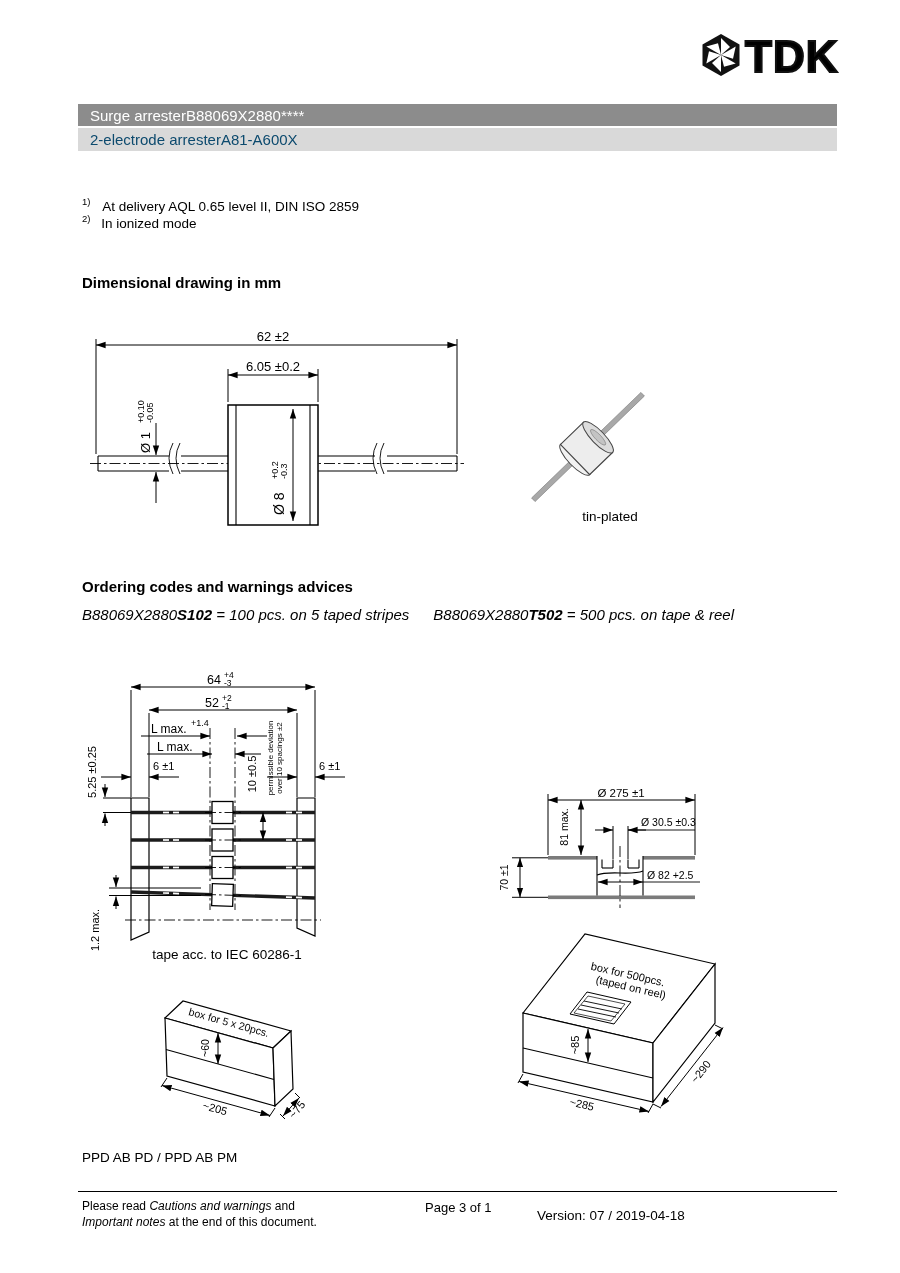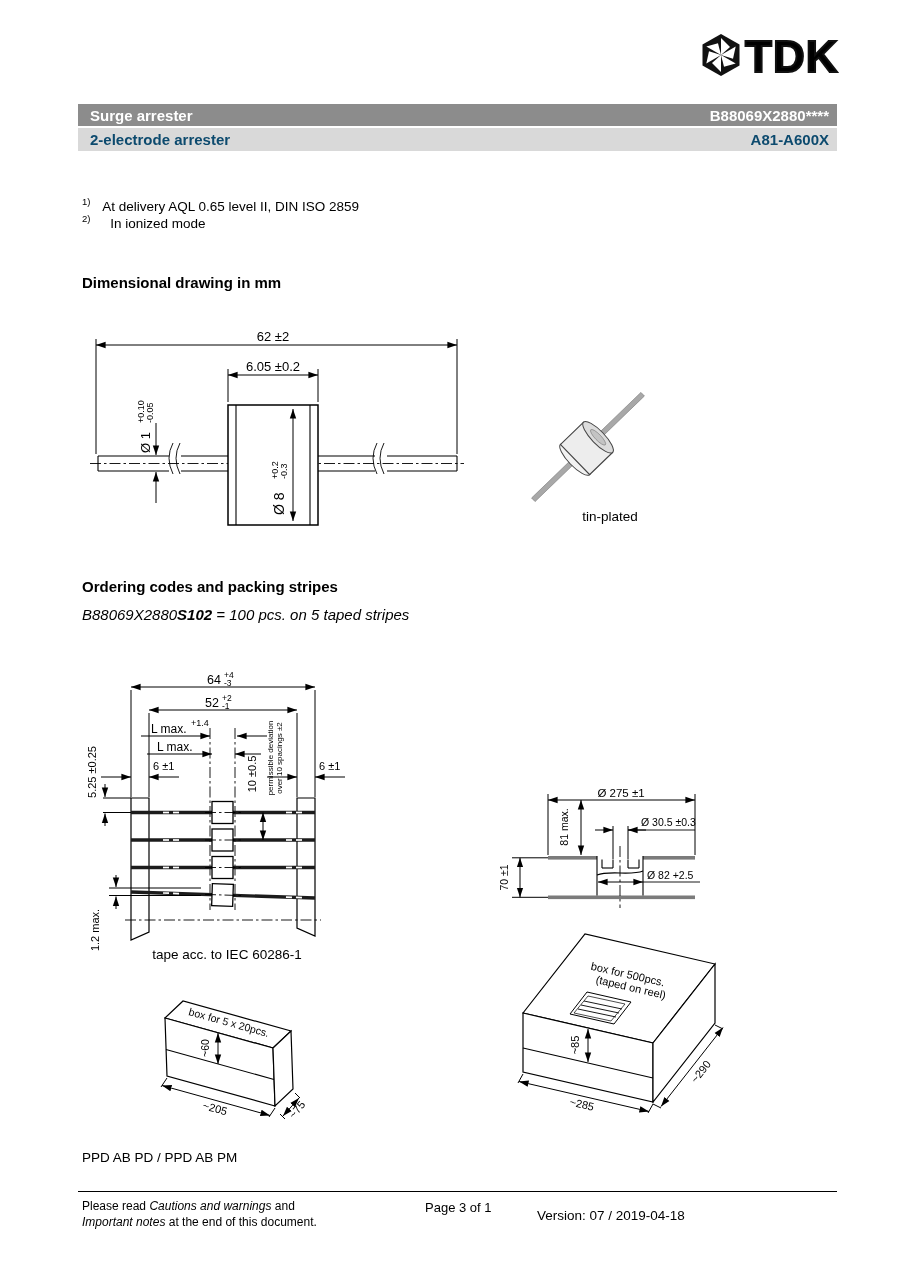--- a/index.html
+++ b/index.html
@@ -1,20 +1,20 @@
 <!DOCTYPE html>
 <html><head>
 <meta charset="utf-8">
 <style>
   html,body{margin:0;padding:0;background:#fff}
   #page{position:relative;width:900px;height:1273px;background:#fff;
         font-family:"Liberation Sans",sans-serif;color:#000;overflow:hidden}
   .abs{position:absolute}
-  .bar{display:flex;justify-content:space-between;align-items:center;
-       font-weight:bold;font-size:15px;padding:0 8px 0 12px;box-sizing:border-box}
+  .bar{display:flex;align-items:center;
+       font-weight:normal;font-size:15px;padding:0 8px 0 12px;box-sizing:border-box}
   .h15{font-weight:bold;font-size:15px}
   .t13{font-size:13.5px}
   .sup{font-size:9.5px;vertical-align:6px}
   .ital{font-style:italic;font-size:15px;white-space:nowrap}
   .ital b{font-weight:bold}
   .fnote{font-size:12px;line-height:15.5px}
   svg{position:absolute;overflow:visible}
   svg text{font-family:"Liberation Sans",sans-serif;fill:#000}
   .ln2{stroke:#000;stroke-width:1.1;fill:none}
   .thin{stroke:#000;stroke-width:0.9;fill:none}
@@ -53,21 +53,21 @@
     <span>2-electrode arrester</span>
     <span>A81-A600X</span>
   </div>
 
   <div class="abs t13" style="left:82px;top:196px">
     <span class="sup">1)</span>
     <span style="margin-left:8px">At delivery AQL 0.65 level II, DIN ISO 2859</span>
   </div>
   <div class="abs t13" style="left:82px;top:213px">
     <span class="sup">2)</span>
-    <span style="margin-left:16px">In ionized mode</span>
+    <span style="margin-left:7px">In ionized mode</span>
   </div>
 
   <div class="abs h15" style="left:82px;top:274px">Dimensional drawing in mm</div>
 
   <svg style="left:88px;top:325px" width="380" height="212" viewBox="0 0 380 212">
     <defs>
       <marker id="mD" markerWidth="11" markerHeight="9" refX="9.6" refY="4" orient="auto-start-reverse" markerUnits="userSpaceOnUse">
         <path d="M0,0.8 L9.6,4 L0,7.2 Z" fill="#000"></path>
       </marker>
     </defs>
@@ -128,23 +128,24 @@
     <g transform="rotate(-44 88 72)">
       <rect x="12" y="69.5" width="152" height="5" fill="#a8a8a8" stroke="#777" stroke-width="0.6"></rect>
       <ellipse cx="70" cy="72" rx="6.5" ry="21" fill="#f2f2f2" stroke="#444" stroke-width="1"></ellipse>
       <rect x="70" y="51" width="32" height="42" fill="#ededed" stroke="#444" stroke-width="1.1"></rect>
       <ellipse cx="102" cy="72" rx="6.5" ry="21" fill="#dcdcdc" stroke="#444" stroke-width="1"></ellipse>
       <ellipse cx="102" cy="72" rx="3" ry="10.5" fill="#c4c4c4" stroke="#666" stroke-width="0.5"></ellipse>
     </g>
     <text x="110" y="146" font-size="13.5" text-anchor="middle">tin-plated</text>
   </svg>
 
-  <div class="abs h15" style="left:82px;top:578px">Ordering codes and packing stripes</div>
+  <div class="abs h15" style="left:82px;top:578px">Ordering codes and warnings advices</div>
   <div class="abs ital" style="left:82px;top:606px;display:flex;gap:24px">
     <span><span>B88069X2880</span><b>S102</b><span> = 100 pcs. on 5 taped stripes</span></span>
+    <span><span>B88069X2880</span><b>T502</b><span> = 500 pcs. on tape &amp; reel</span></span>
   </div>
 
   <svg style="left:85px;top:658px" width="272" height="330" viewBox="0 0 272 330">
     <defs>
       <marker id="mT" markerWidth="11" markerHeight="9" refX="9.6" refY="4" orient="auto-start-reverse" markerUnits="userSpaceOnUse">
         <path d="M0,0.8 L9.6,4 L0,7.2 Z" fill="#000"></path>
       </marker>
     </defs>
 
     <path class="face" d="M46,140 H64 V274 L46,282 Z"></path>

